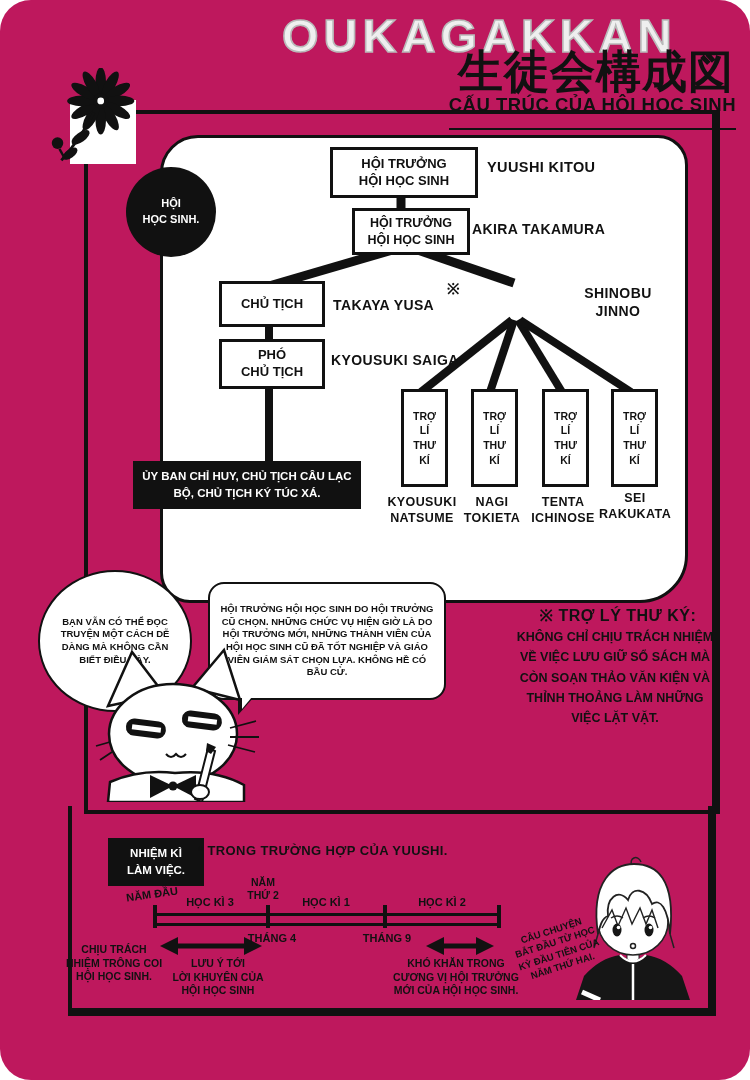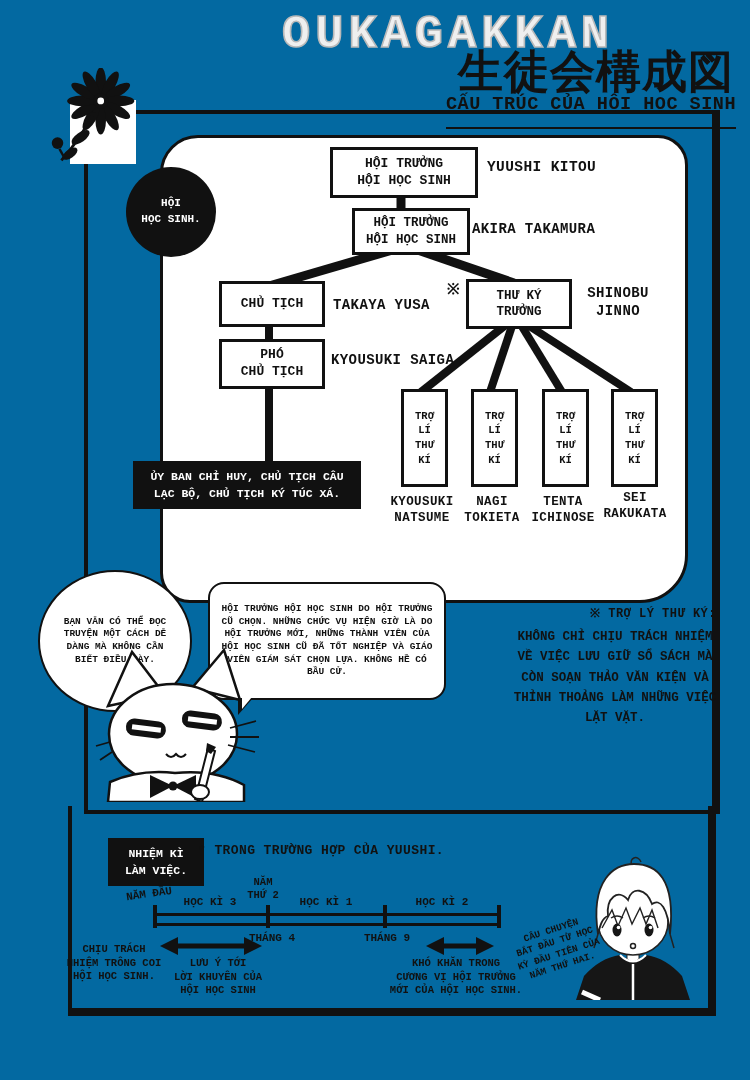--- a/index.html
+++ b/index.html
@@ -1,17 +1,17 @@
 <!DOCTYPE html>
 <html><head>
 <meta charset="utf-8">
 <style>
   html,body{margin:0;padding:0;background:#fff;}
-  .page{position:relative;width:750px;height:1080px;background:#0369a1;overflow:hidden;
-        font-family:Liberation Mono, monospace;color:#111;}
+  .page{position:relative;width:750px;height:1080px;background:#be185d;overflow:hidden;
+        font-family:Liberation Sans, sans-serif;color:#111;border-radius:31px;}
   .abs{position:absolute;}
   .preline{white-space:pre-line;}
 
   
   .watermark{left:282px;top:8px;font-size:47px;font-weight:bold;letter-spacing:5px;
              color:#efefef;-webkit-text-stroke:1.6px #b9b9b9;z-index:1;}
   .title-jp{right:16px;top:42px;font-size:45px;font-weight:bold;z-index:2;letter-spacing:1px;}
   .title-vi{right:14px;top:94px;font-size:18.5px;font-weight:bold;letter-spacing:.5px;
             border-bottom:2.5px solid #111;padding-bottom:12px;z-index:2;}
 
@@ -48,21 +48,21 @@
              border-width:17px 15px 0 0;border-top-color:#111;}
   .b1:after{content:"";position:absolute;bottom:-11px;left:32px;border:solid transparent;
             border-width:12px 10px 0 0;border-top-color:#fff;}
   .b2{left:256px;top:700px;width:252px;height:103px;padding:6px 9px;}
   .b2:before{content:"";position:absolute;left:-19px;top:42px;border:solid transparent;
              border-width:13px 19px 9px 0;border-right-color:#111;}
   .b2:after{content:"";position:absolute;left:-13px;top:45px;border:solid transparent;
             border-width:10px 14px 6px 0;border-right-color:#fff;}
   .cat-bubble{left:38px;top:570px;width:154px;height:142px;border-radius:50%;border-width:2px;
               padding:24px 16px;font-size:9.5px;}
-  .note-title{left:520px;top:604px;width:196px;text-align:right;font-size:12px;font-weight:bold;
+  .note-title{left:520px;top:604px;width:196px;text-align:center;font-size:16px;font-weight:bold;
               z-index:3;letter-spacing:.5px;}
   .note-body{left:512px;top:627px;width:206px;text-align:center;font-size:12.5px;font-weight:bold;
              line-height:1.62;z-index:3;}
 
   
   .term-heading{left:108px;top:838px;width:96px;height:48px;font-size:11.5px;line-height:1.5;}
   .term-subtitle{left:198px;top:843px;font-size:13px;font-weight:bold;z-index:3;letter-spacing:.4px;}
   .tl-track{left:155px;top:913px;width:346px;height:7px;border-top:3px solid #111;
             border-bottom:3px solid #111;z-index:3;}
   .tick{width:4px;height:23px;background:#111;top:905px;z-index:3;}
@@ -150,22 +150,20 @@
   <div class="abs name" style="left:487px;top:158px;width:150px;font-size:14.5px;">YUUSHI KITOU</div>
 
   <div class="abs box preline" style="left:352px;top:208px;width:112px;height:41px;font-size:12.5px;">HỘI TRƯỞNG
 HỘI HỌC SINH</div>
   <div class="abs name" style="left:472px;top:220px;width:170px;font-size:14px;">AKIRA TAKAMURA</div>
 
   <div class="abs box" style="left:219px;top:281px;width:100px;height:40px;">CHỦ TỊCH</div>
   <div class="abs name" style="left:333px;top:296px;width:130px;font-size:14px;">TAKAYA YUSA</div>
 
   <div class="abs marker" style="left:447px;top:278px;">※</div>
-  <div class="abs box preline" style="left:466px;top:279px;width:100px;height:44px;font-size:12.5px;">THƯ KÝ
-TRƯỞNG</div>
   <div class="abs name preline" style="left:578px;top:284px;width:80px;text-align:center;font-size:14px;">SHINOBU
 JINNO</div>
 
   <div class="abs box preline" style="left:219px;top:339px;width:100px;height:44px;">PHÓ
 CHỦ TỊCH</div>
   <div class="abs name" style="left:331px;top:351px;width:140px;font-size:14px;">KYOUSUKI SAIGA</div>
 
   <div class="abs box-black" style="left:133px;top:461px;width:228px;height:48px;">ỦY BAN CHỈ HUY, CHỦ TỊCH CÂU LẠC BỘ, CHỦ TỊCH KÝ TÚC XÁ.</div>
 
   <div class="abs box asst-box preline" style="left:401px;top:389px;">TRỢ

